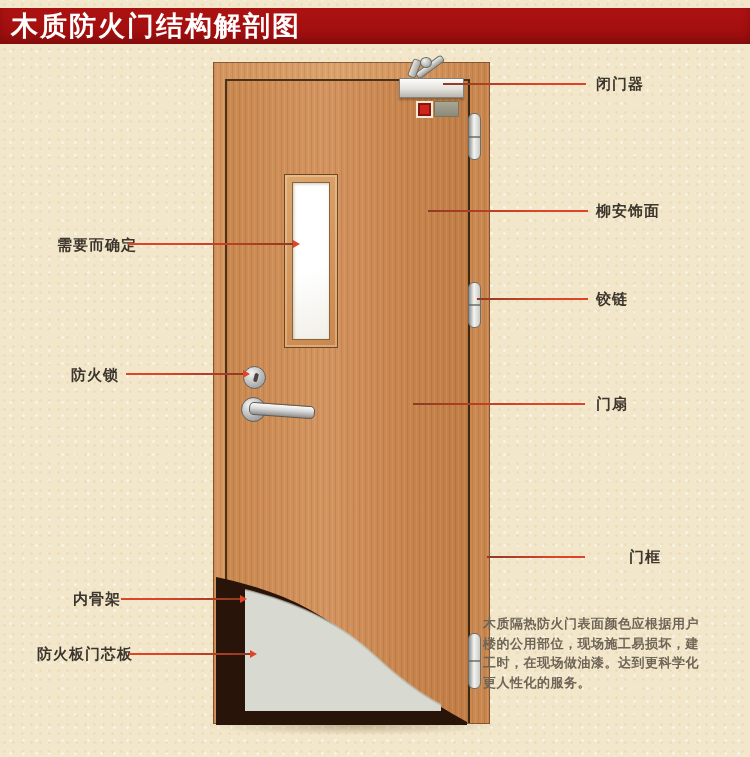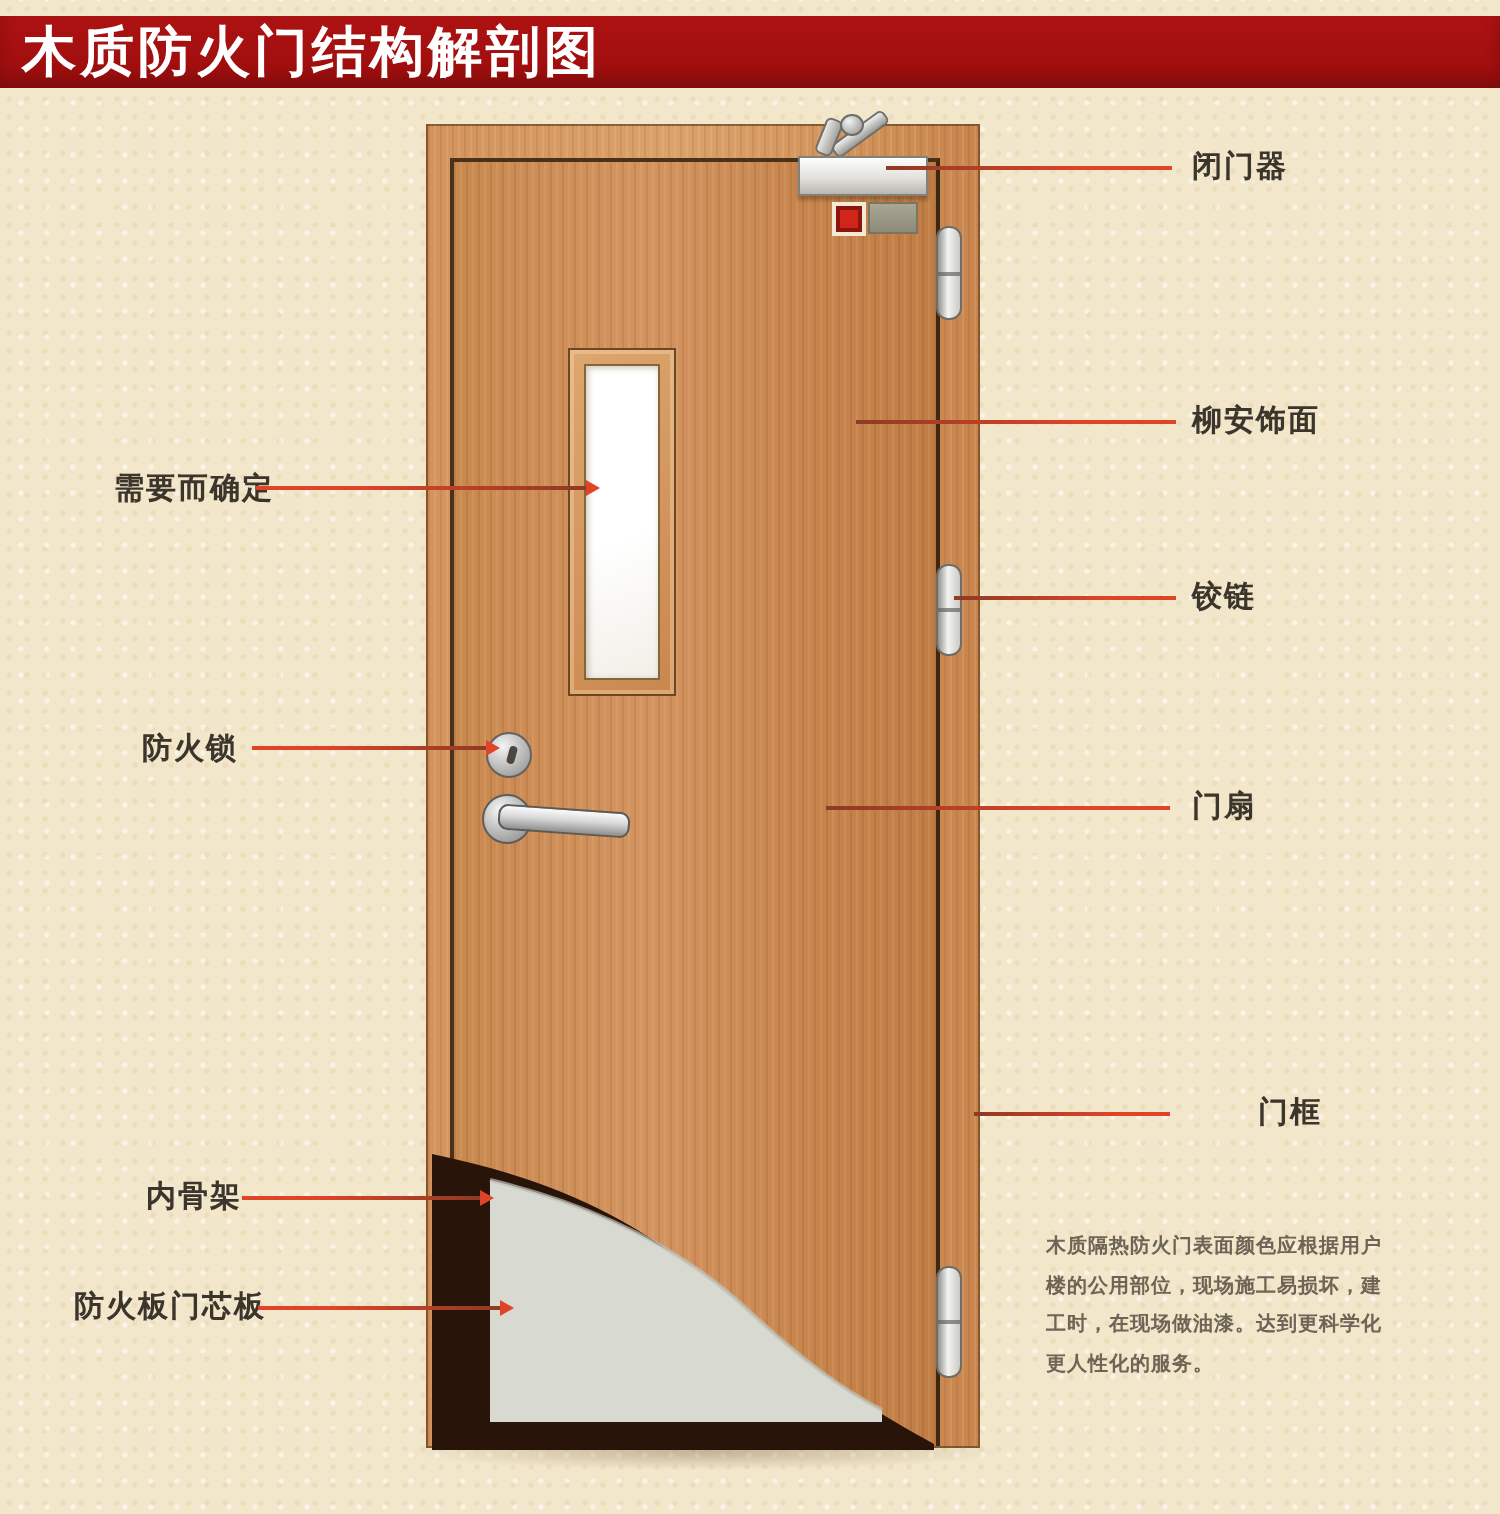--- a/index.html
+++ b/index.html
@@ -130,22 +130,22 @@
   .leader{position:absolute;height:2px;}
   .leader.to-right{background:linear-gradient(to right,#8e3a24,#e04428 70%);}
   .leader.to-left{background:linear-gradient(to right,#e04428 30%,#8e3a24);}
   .leader .tip{
     position:absolute;right:-6px;top:-3px;width:0;height:0;
     border-top:4px solid transparent;border-bottom:4px solid transparent;
     border-left:7px solid #e04428;
   }
   
   .desc{
-    position:absolute;left:523px;top:614px;width:212px;
-    font-size:10px;font-weight:bold;color:#6e6557;letter-spacing:0.5px;
+    position:absolute;left:483px;top:614px;width:212px;
+    font-size:13px;font-weight:bold;color:#6e6557;letter-spacing:0.5px;
   }
   .desc div{line-height:19.5px;height:19.5px;white-space:nowrap;}
 </style>
 </head>
 <body>
 
 <div class="canvas">
 
   <div class="banner">
     <div class="title">木质防火门结构解剖图</div>

